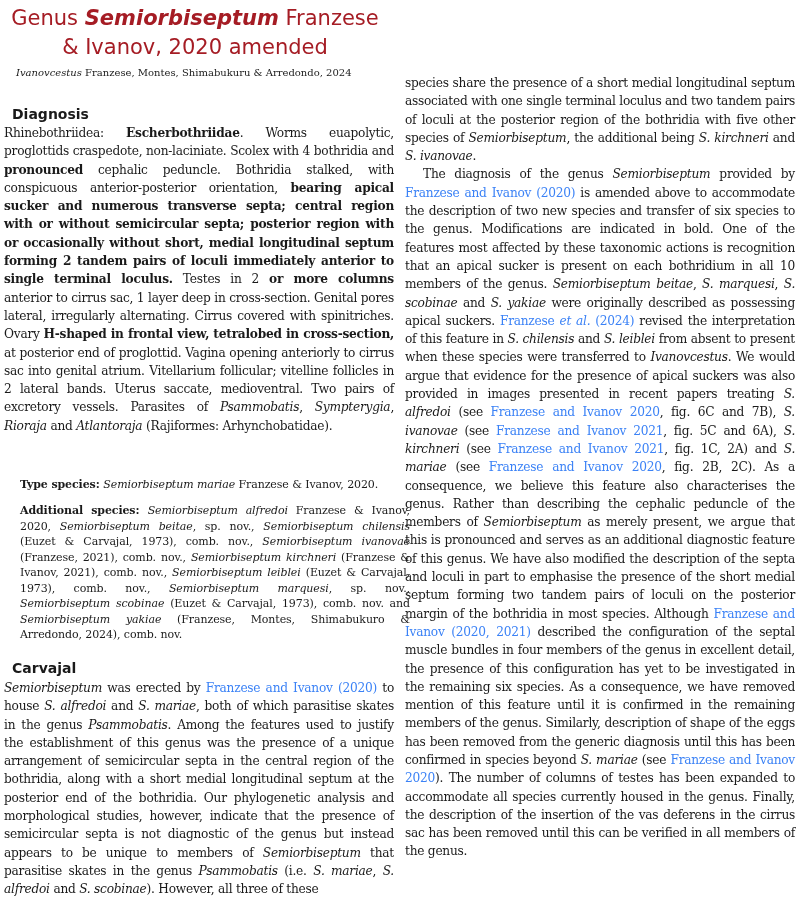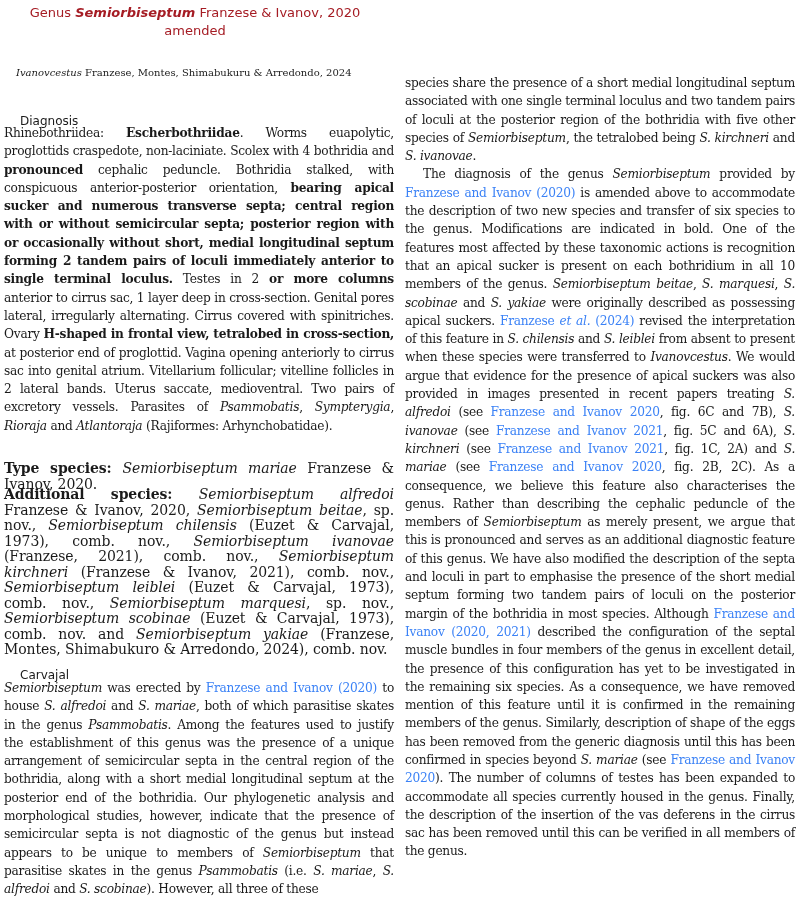--- a/index.html
+++ b/index.html
@@ -1,24 +1,24 @@
 <!DOCTYPE html>
 <html><head>
 <meta charset="utf-8">
 <style>
   html, body { margin: 0; padding: 0; background: #ffffff; }
   body { width: 800px; height: 907px; overflow: hidden; position: relative; color: #1a1a1a; font-family: "DejaVu Serif", serif; }
-  .title { position: absolute; left: 0; top: 4px; width: 390px; text-align: center; color: #a51c24; font-family: "DejaVu Sans", sans-serif; font-size: 13px; line-height: 18px; }
+  .title { position: absolute; left: 0; top: 4px; width: 390px; text-align: center; color: #a51c24; font-family: "DejaVu Sans", sans-serif; font-size: 21px; line-height: 29px; }
   .title b { font-style: italic; font-weight: bold; }
   .syn { position: absolute; left: 16px; top: 66px; width: 390px; font-size: 10px; line-height: 14px; }
   .col { position: absolute; top: 0; width: 388px; }
   .right { left: 405px; top: 74px; width: 390px; }
-  h2 { font-family: "DejaVu Sans", sans-serif; font-weight: normal; font-size: 12px; margin: 16px; position: absolute; left: 4px; }
+  h2 { font-family: "DejaVu Sans", sans-serif; font-weight: bold; font-size: 14px; margin: 8px; position: absolute; left: 4px; }
   .para { font-size: 12.2px; line-height: 18.3px; text-align: justify; margin: 0; hyphens: none; letter-spacing: -0.25px; }
-  .small { font-size: 14px; line-height: 15.5px; text-align: justify; margin: 0; letter-spacing: -0.1px; }
+  .small { font-size: 11px; line-height: 15.5px; text-align: justify; margin: 16px; letter-spacing: -0.1px; }
   .lk { color: #3b82f6; }
   .indent { text-indent: 18px; }
   i { font-style: italic; }
   b { font-weight: bold; }
 </style>
 </head>
 <body>
 
 <div class="title">
   <span>Genus </span><b>Semiorbiseptum</b><span> Franzese &amp; Ivanov, 2020 amended</span>
@@ -36,15 +36,15 @@
   <b>Type species: </b><i>Semiorbiseptum mariae</i><span> Franzese &amp; Ivanov, 2020.</span>
 </p>
 
 <p class="small" style="position:absolute; left:4px; top:487px; width:390px;"><b>Additional species: </b><i>Semiorbiseptum alfredoi</i><span> Franzese &amp; Ivanov, 2020, </span><i>Semiorbiseptum beitae</i><span>, sp. nov., </span><i>Semiorbiseptum chilensis</i><span> (Euzet &amp; Carvajal, 1973), comb. nov., </span><i>Semiorbiseptum ivanovae</i><span> (Franzese, 2021), comb. nov., </span><i>Semiorbiseptum kirchneri</i><span> (Franzese &amp; Ivanov, 2021), comb. nov., </span><i>Semiorbiseptum leiblei</i><span> (Euzet &amp; Carvajal, 1973), comb. nov., </span><i>Semiorbiseptum marquesi</i><span>, sp. nov., </span><i>Semiorbiseptum scobinae</i><span> (Euzet &amp; Carvajal, 1973), comb. nov. and </span><i>Semiorbiseptum yakiae</i><span> (Franzese, Montes, Shimabukuro &amp; Arredondo, 2024), comb. nov.</span></p>
 
 <h2 style="top:652px;">Carvajal</h2>
 
 <p class="para" style="position:absolute; left:4px; top:679px; width:390px;"><i>Semiorbiseptum</i><span> was erected by </span><span class="lk">Franzese and Ivanov (2020)</span><span> to house </span><i>S. alfredoi</i><span> and </span><i>S. mariae</i><span>, both of which parasitise skates in the genus </span><i>Psammobatis</i><span>. Among the features used to justify the establishment of this genus was the presence of a unique arrangement of semicircular septa in the central region of the bothridia, along with a short medial longitudinal septum at the posterior end of the bothridia. Our phylogenetic analysis and morphological studies, however, indicate that the presence of semicircular septa is not diagnostic of the genus but instead appears to be unique to members of </span><i>Semiorbiseptum</i><span> that parasitise skates in the genus </span><i>Psammobatis</i><span> (i.e. </span><i>S. mariae</i><span>, </span><i>S. alfredoi</i><span> and </span><i>S. scobinae</i><span>). However, all three of these </span></p>
 
 <div class="right col">
-  <p class="para"><span>species share the presence of a short medial longitudinal septum associated with one single terminal loculus and two tandem pairs of loculi at the posterior region of the bothridia with five other species of </span><i>Semiorbiseptum</i><span>, the tetralobed being </span><i>S. kirchneri</i><span> and </span><i>S. ivanovae</i><span>.</span></p>
+  <p class="para"><span>species share the presence of a short medial longitudinal septum associated with one single terminal loculus and two tandem pairs of loculi at the posterior region of the bothridia with five other species of </span><i>Semiorbiseptum</i><span>, the additional being </span><i>S. kirchneri</i><span> and </span><i>S. ivanovae</i><span>.</span></p>
   <p class="para indent"><span>The diagnosis of the genus </span><i>Semiorbiseptum</i><span> provided by </span><span class="lk">Franzese and Ivanov (2020)</span><span> is amended above to accommodate the description of two new species and transfer of six species to the genus. Modifications are indicated in bold. One of the features most affected by these taxonomic actions is recognition that an apical sucker is present on each bothridium in all 10 members of the genus. </span><i>Semiorbiseptum beitae</i><span>, </span><i>S. marquesi</i><span>, </span><i>S. scobinae</i><span> and </span><i>S. yakiae</i><span> were originally described as possessing apical suckers. </span><span class="lk">Franzese </span><i class="lk">et al.</i><span class="lk"> (2024)</span><span> revised the interpretation of this feature in </span><i>S. chilensis</i><span> and </span><i>S. leiblei</i><span> from absent to present when these species were transferred to </span><i>Ivanovcestus</i><span>. We would argue that evidence for the presence of apical suckers was also provided in images presented in recent papers treating </span><i>S. alfredoi</i><span> (see </span><span class="lk">Franzese and Ivanov 2020</span><span>, fig. 6C and 7B), </span><i>S. ivanovae</i><span> (see </span><span class="lk">Franzese and Ivanov 2021</span><span>, fig. 5C and 6A), </span><i>S. kirchneri</i><span> (see </span><span class="lk">Franzese and Ivanov 2021</span><span>, fig. 1C, 2A) and </span><i>S. mariae</i><span> (see </span><span class="lk">Franzese and Ivanov 2020</span><span>, fig. 2B, 2C). As a consequence, we believe this feature also characterises the genus. Rather than describing the cephalic peduncle of the members of </span><i>Semiorbiseptum</i><span> as merely present, we argue that this is pronounced and serves as an additional diagnostic feature of this genus. We have also modified the description of the septa and loculi in part to emphasise the presence of the short medial septum forming two tandem pairs of loculi on the posterior margin of the bothridia in most species. Although </span><span class="lk">Franzese and Ivanov (2020, 2021)</span><span> described the configuration of the septal muscle bundles in four members of the genus in excellent detail, the presence of this configuration has yet to be investigated in the remaining six species. As a consequence, we have removed mention of this feature until it is confirmed in the remaining members of the genus. Similarly, description of shape of the eggs has been removed from the generic diagnosis until this has been confirmed in species beyond </span><i>S. mariae</i><span> (see </span><span class="lk">Franzese and Ivanov 2020</span><span>). The number of columns of testes has been expanded to accommodate all species currently housed in the genus. Finally, the description of the insertion of the vas deferens in the cirrus sac has been removed until this can be verified in all members of the genus.</span></p>
 </div>
 
 </body></html>

